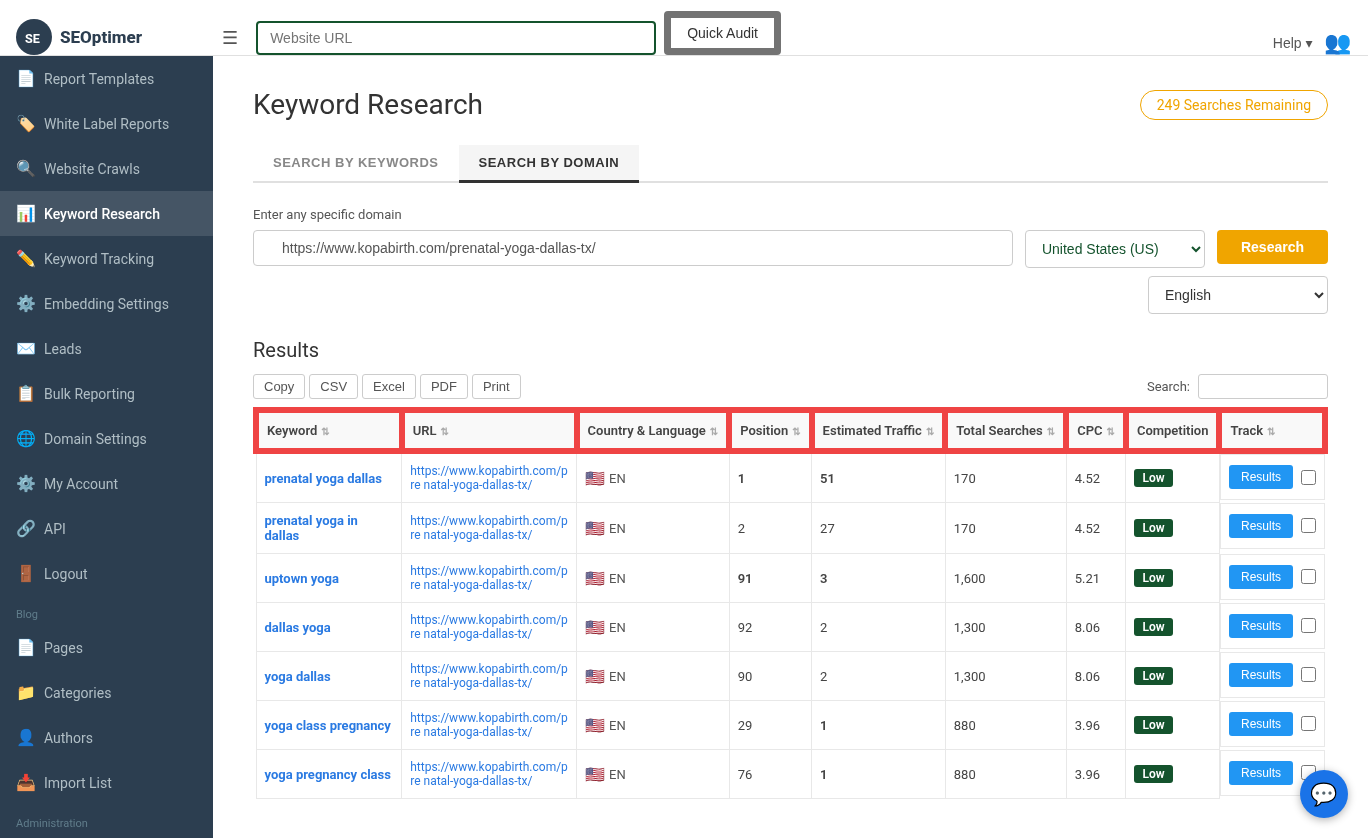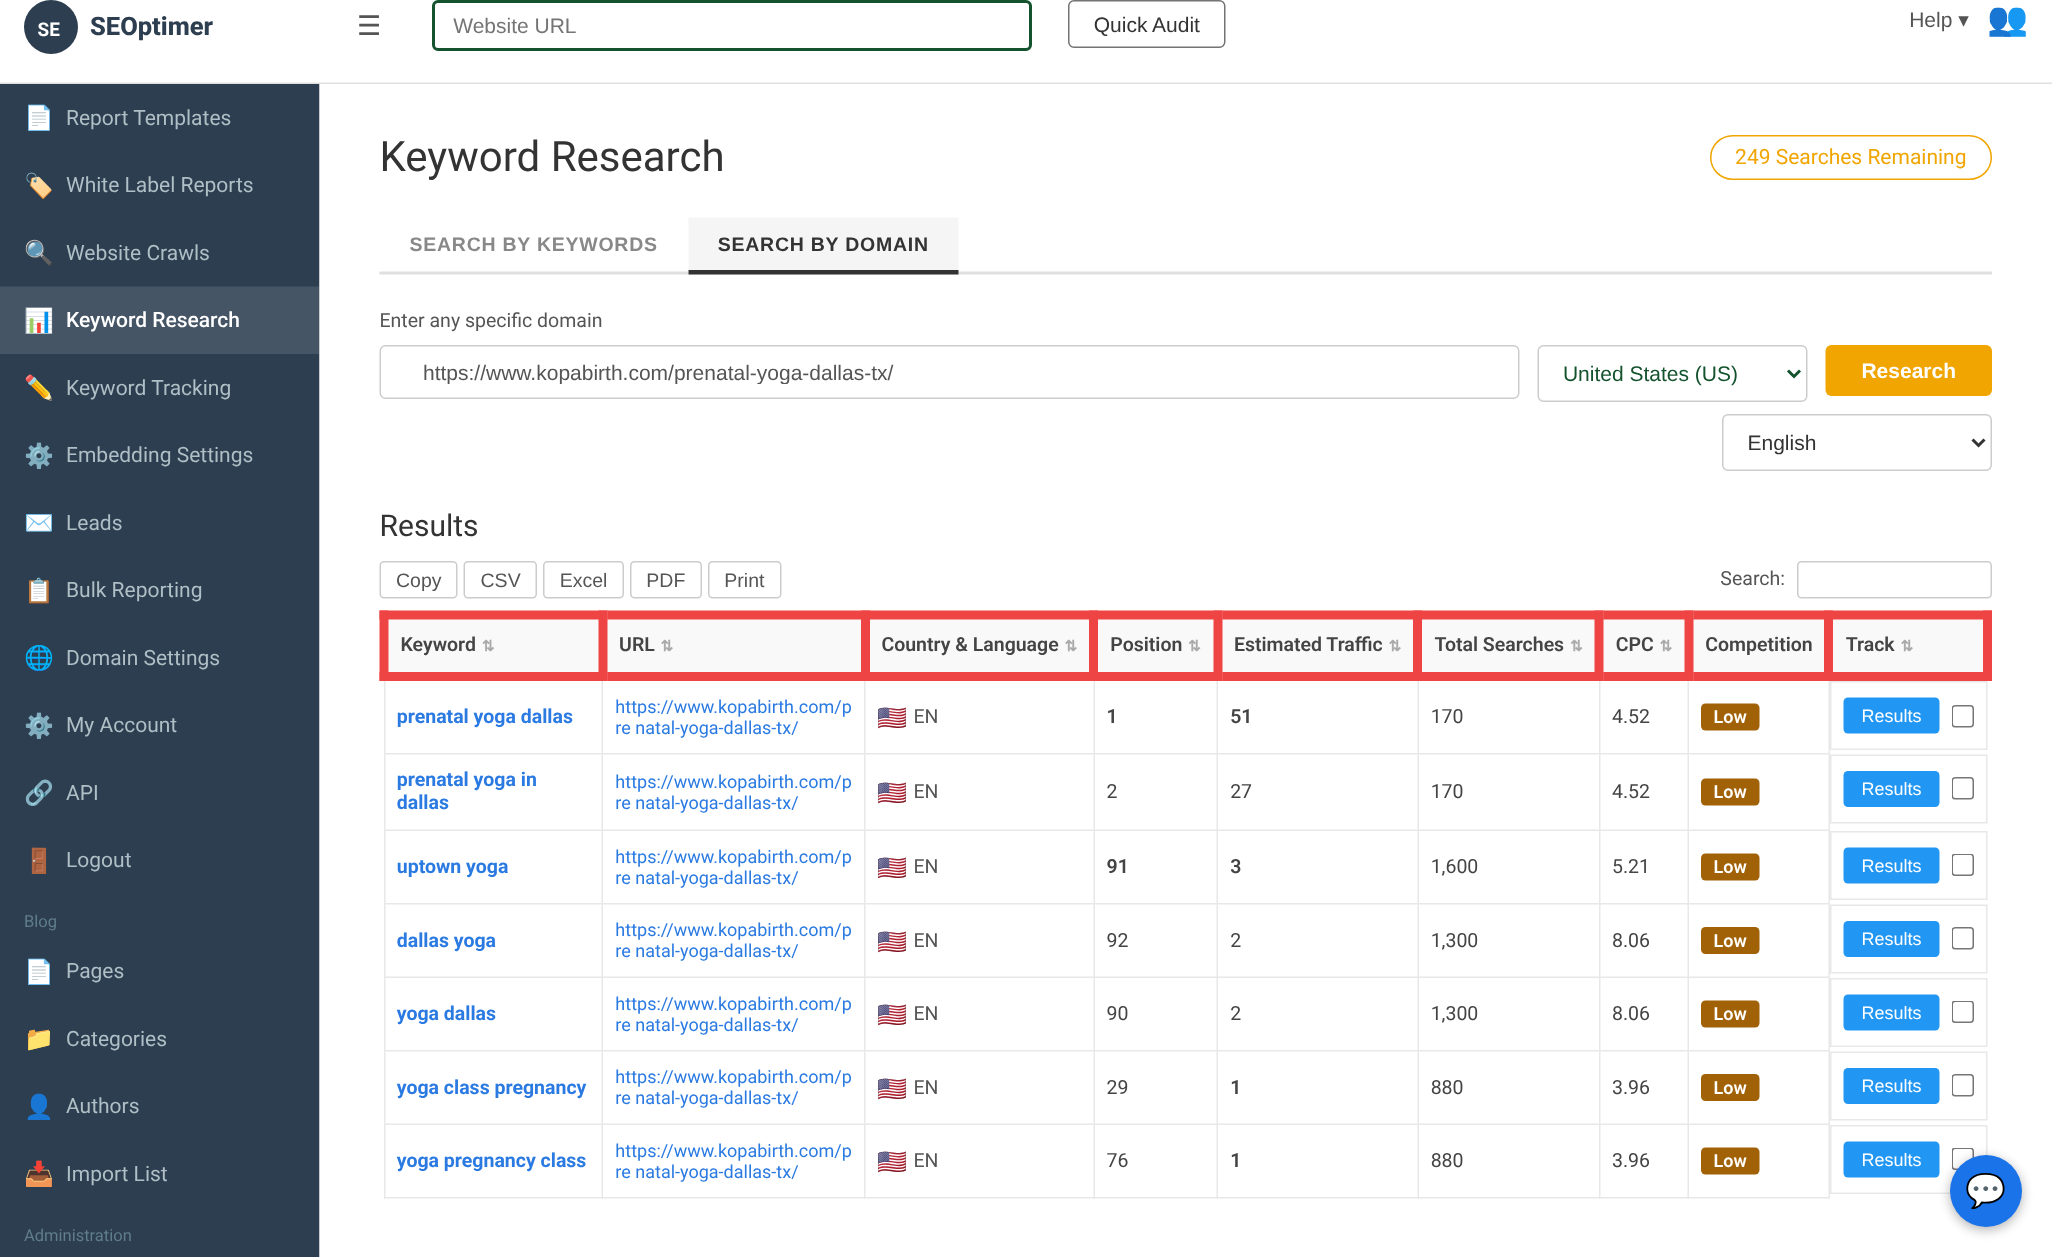--- a/index.html
+++ b/index.html
@@ -4,25 +4,24 @@
   <style>
     * { box-sizing: border-box; margin: 0; padding: 0; }
     body { font-family: -apple-system, BlinkMacSystemFont, 'Segoe UI', Roboto, sans-serif; font-size: 14px; background: #f5f5f5; display: flex; flex-direction: column; height: 100vh; overflow: hidden; }
 
     
     .top-nav {
       background: #fff;
       border-bottom: 1px solid #e0e0e0;
       height: 56px;
       display: flex;
-      align-items: flex-start;
+      align-items: flex-end;
       padding: 0 16px;
       flex-shrink: 0;
       z-index: 100;
-      gap: 16px;
     }
     .logo-area {
       display: flex;
       align-items: center;
       gap: 8px;
       width: 200px;
       flex-shrink: 0;
     }
     .logo-icon {
       width: 36px;
@@ -45,21 +44,21 @@
       width: 100%;
       border: 2px solid #14532d;
       border-radius: 4px;
       padding: 7px 12px;
       font-size: 14px;
       color: #333;
       outline: none;
     }
     .quick-audit-btn {
       background: #fff;
-      border: 1px solid #737373;
+      border: 7px solid #737373;
       border-radius: 4px;
       padding: 7px 16px;
       font-size: 14px;
       cursor: pointer;
       margin-left: 8px;
       color: #333;
     }
     .top-nav-right {
       margin-left: auto;
       display: flex;
@@ -287,21 +286,21 @@
       color: #444;
     }
     .kw-link { color: #2a7ae2; text-decoration: none; font-weight: bold; }
     .url-link { color: #2a7ae2; text-decoration: none; font-size: 12px; }
     .flag-cell { display: flex; align-items: center; gap: 4px; }
     .flag { font-size: 16px; }
     .lang-code { color: #555; }
     .highlighted { color: #2a7ae2; font-weight: 600; }
     .competition-badge {
       display: inline-block;
-      background: #a16207;
+      background: #14532d;
       color: #fff;
       border-radius: 3px;
       padding: 2px 8px;
       font-size: 12px;
       font-weight: 600;
     }
     .results-btn {
       background: #2196f3;
       color: #fff;
       border: none;

